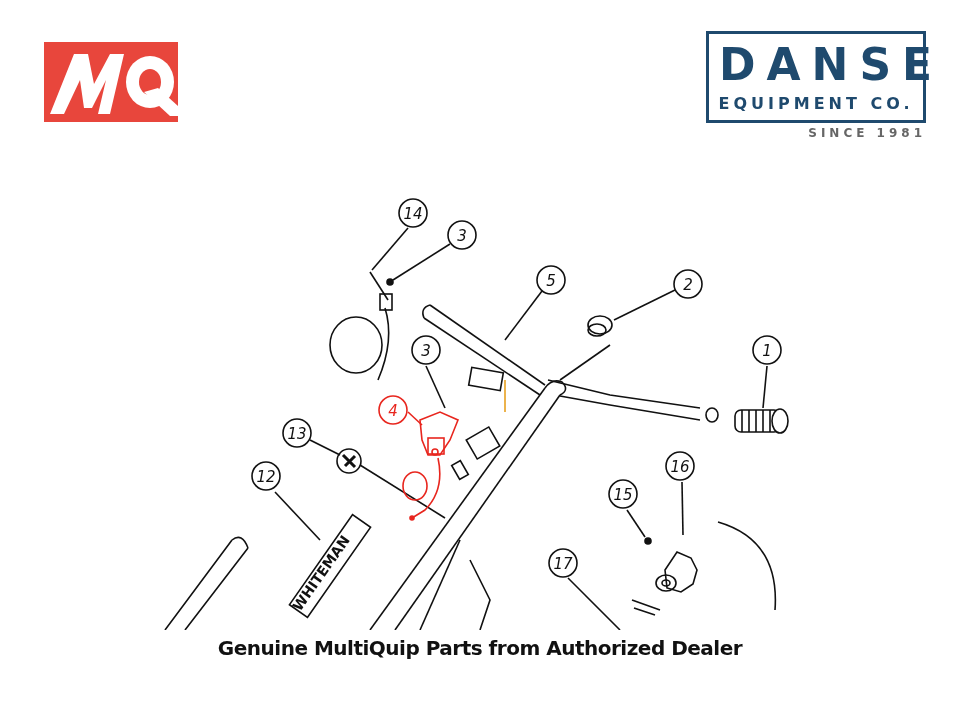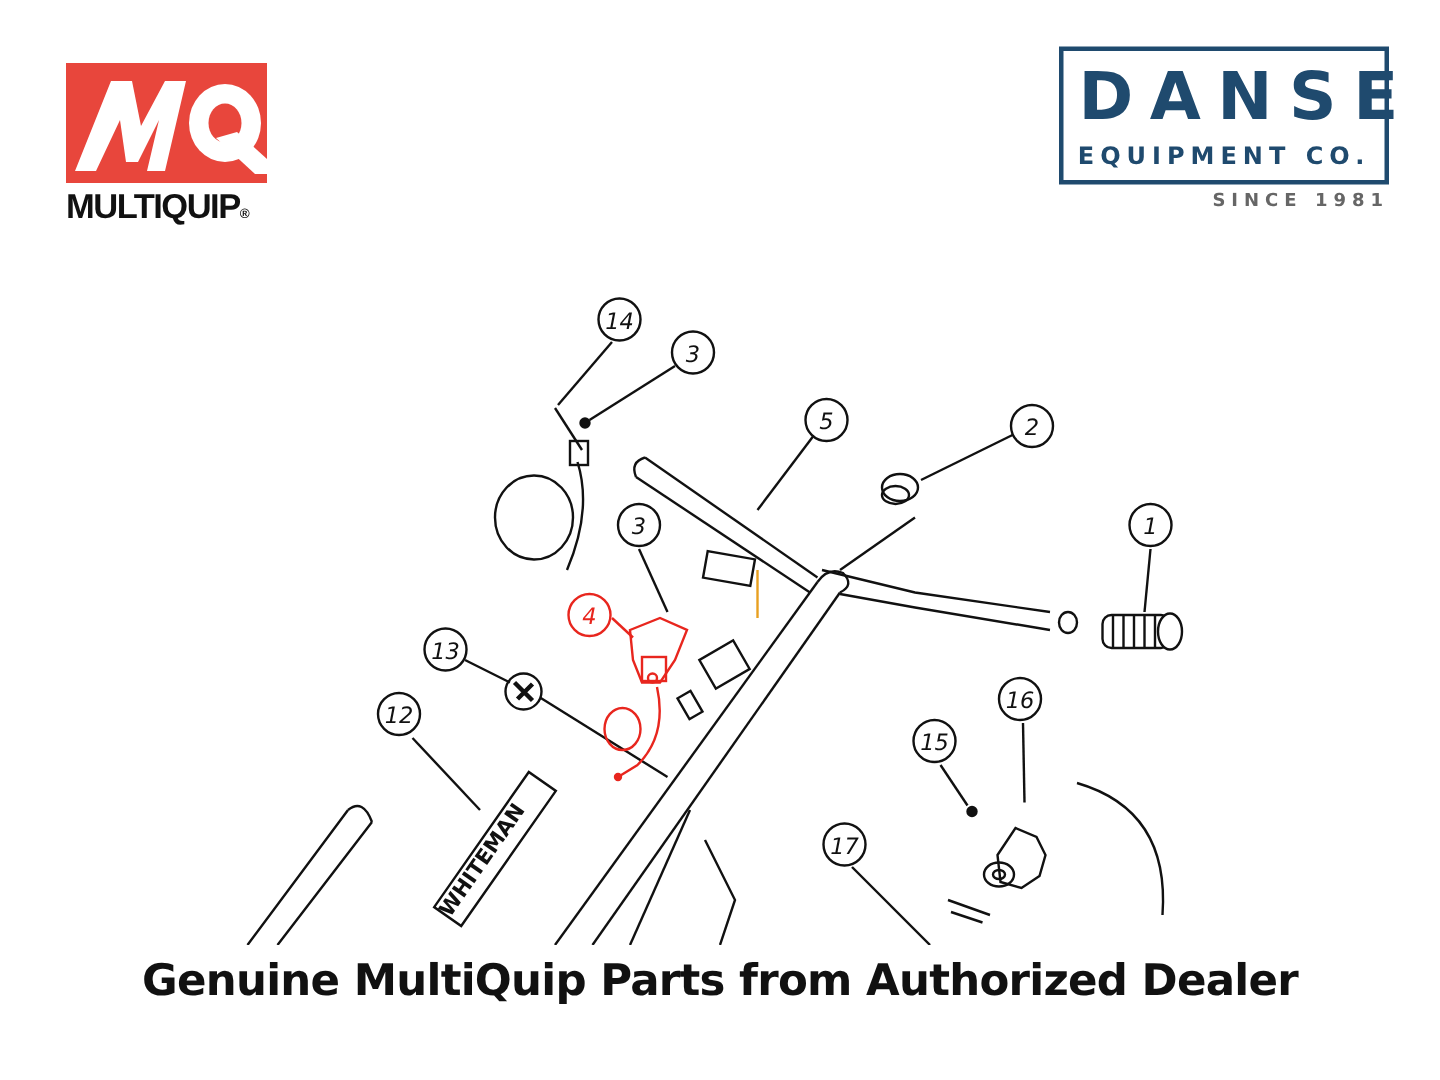--- a/index.html
+++ b/index.html
@@ -6,36 +6,35 @@
   body{width:960px;height:720px;position:relative;overflow:hidden;font-family:"Liberation Sans",sans-serif;}
   .mq-logo{position:absolute;left:44px;top:42px;width:136px;height:110px;}
   .mq-box{position:absolute;left:0;top:0;width:134px;height:80px;background:#e8463c;}
   .mq-letters{position:absolute;left:0;top:2px;width:134px;height:78px;}
   .mq-text{position:absolute;left:0;top:82px;font-family:"Liberation Sans",sans-serif;font-weight:bold;font-size:23px;letter-spacing:-1px;color:#111;}
   .danse{position:absolute;left:706px;top:31px;width:220px;height:92px;border:3px solid #1f4a6e;box-sizing:border-box;}
   .danse-big{position:absolute;left:0;right:0;top:6px;text-align:right;font-family:"DejaVu Sans",sans-serif;font-weight:bold;font-size:44px;letter-spacing:11px;color:#1f4a6e;padding-left:10px;line-height:50px;}
   .danse-small{position:absolute;left:0;right:0;top:60px;text-align:center;font-family:"DejaVu Sans",sans-serif;font-weight:bold;font-size:16px;letter-spacing:4px;color:#1f4a6e;line-height:20px;padding-left:0;}
   .since{position:absolute;left:706px;top:126px;width:220px;text-align:right;font-family:"DejaVu Sans",sans-serif;font-weight:bold;font-size:12px;letter-spacing:4px;color:#666;}
   .diagram{position:absolute;left:0;top:190px;width:960px;height:440px;}
-  .caption{position:absolute;left:0;right:0;top:636px;text-align:center;font-family:"DejaVu Sans",sans-serif;font-weight:bold;font-size:29px;color:#111;letter-spacing:-0.5px;}
+  .caption{position:absolute;left:0;right:0;top:636px;text-align:center;font-family:"DejaVu Sans",sans-serif;font-weight:bold;font-size:20px;color:#111;letter-spacing:-0.5px;}
   .callout text{font-family:"DejaVu Sans",sans-serif;font-style:italic;font-size:15px;}
 </style>
 </head>
 <body>
 
 <div class="mq-logo">
   <div class="mq-box">
     <svg class="mq-letters" viewBox="0 0 134 78">
       <polygon points="6,70 30,10 44,10 50,40 66,10 80,10 66,70 54,70 62,36 48,64 40,64 36,36 20,70" fill="#fff"></polygon>
       <ellipse cx="106" cy="38" rx="24" ry="26" fill="#fff"></ellipse>
       <ellipse cx="106" cy="38" rx="11" ry="13" fill="#e8463c"></ellipse>
       <polygon points="100,48 126,72 134,72 134,62 114,44" fill="#fff"></polygon>
     </svg>
   </div>
-  <div class="mq-text"><span>MULTIQUIP</span><span style="font-size:9px">®</span></div>
 </div>
 
 <div class="danse">
   <div class="danse-big">DANSE</div>
   <div class="danse-small">EQUIPMENT CO.</div>
 </div>
 <div class="since">SINCE 1981</div>
 
 <svg class="diagram" viewBox="0 190 960 440" fill="none" stroke="#111" stroke-width="1.6">
 

